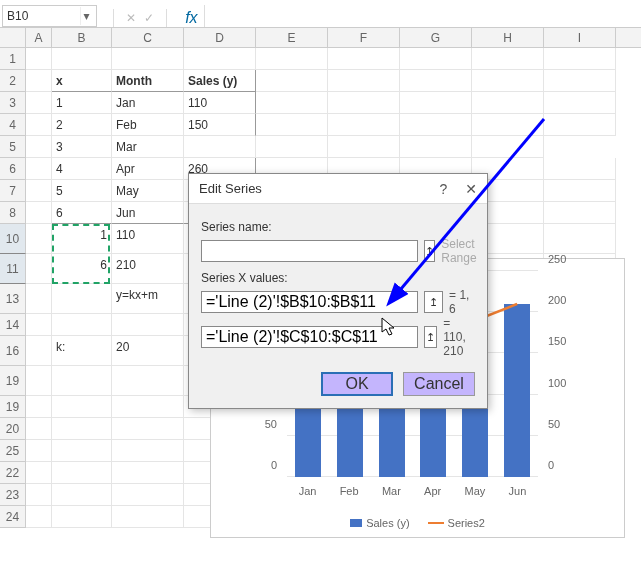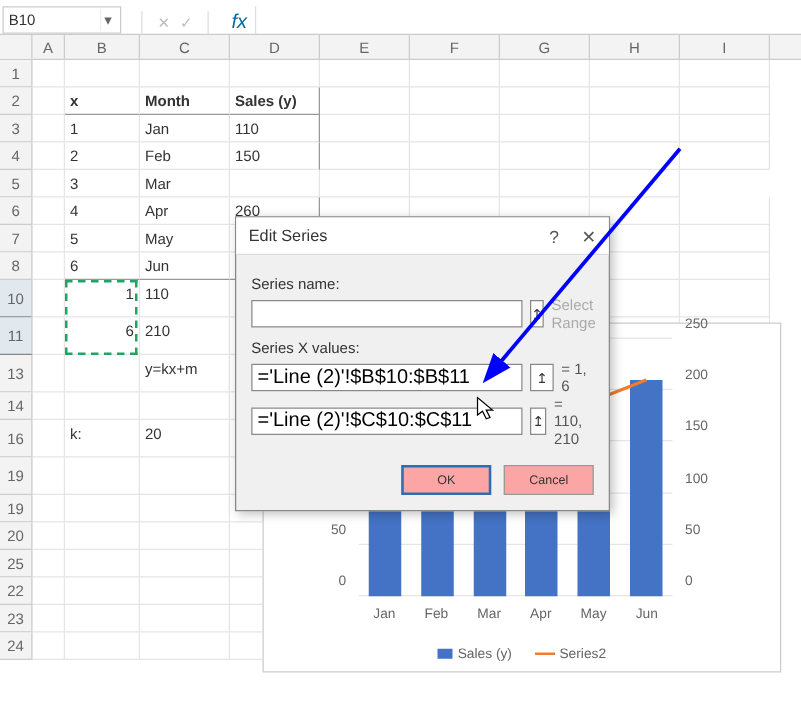--- a/index.html
+++ b/index.html
@@ -36,21 +36,21 @@
   .dlg-close { display: flex; gap: 18px; color: #555; font-size: 14px; }
   .dlg-body { padding: 10px 12px 12px 12px; }
   .dlg-label { margin: 6px 0 3px 0; color: #333; }
   .dlg-row { display: flex; align-items: center; gap: 6px; }
   .dlg-input { flex: 0 0 172px; height: 22px; border: 1px solid #888; background: #fff; padding: 0 4px; font-size: 16px; }
   .dlg-input.empty { color: #fff; }
   .range-btn { width: 22px; height: 22px; border: 1px solid #888; background: #fff; display: flex; align-items: center; justify-content: center; font-size: 11px; }
   .dlg-preview { font-size: 12px; color: #555; }
   .dlg-preview.dim { color: #aaa; }
   .dlg-buttons { display: flex; justify-content: flex-end; gap: 10px; margin-top: 14px; }
-  .btn { width: 72px; height: 24px; border: 1px solid #999; background: #fca5a5; font-size: 10px; display: flex; align-items: center; justify-content: center; }
+  .btn { width: 72px; height: 24px; border: 1px solid #999; background: #c4b5fd; font-size: 16px; display: flex; align-items: center; justify-content: center; }
   .btn.primary { border: 2px solid #2a6fb5; }
   
   .cursor-ptr { position: absolute; left: 381px; top: 317px; z-index: 25; pointer-events: none; }
   .arrow-annot { position: absolute; left: 384px; top: 116px; z-index: 20; pointer-events: none; }
   
   .chart { position: absolute; left: 210px; top: 258px; width: 415px; height: 280px; background: #fff; border: 1px solid #ccc; z-index: 5; }
   .chart-plot { position: absolute; left: 40px; top: 12px; right: 50px; bottom: 60px; }
   .y-axis { position: absolute; left: 0; top: 0; bottom: 0; width: 30px; }
   .y-tick { position: absolute; right: 4px; font-size: 11px; color: #666; transform: translateY(-50%); }
   .y2-axis { position: absolute; right: 0; top: 0; bottom: 0; width: 30px; }

